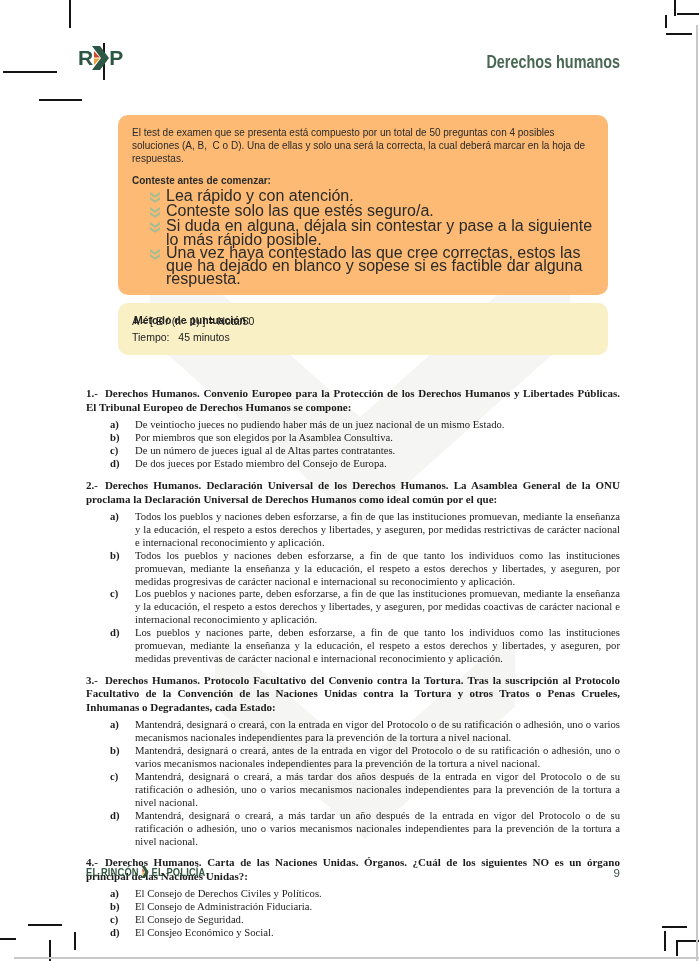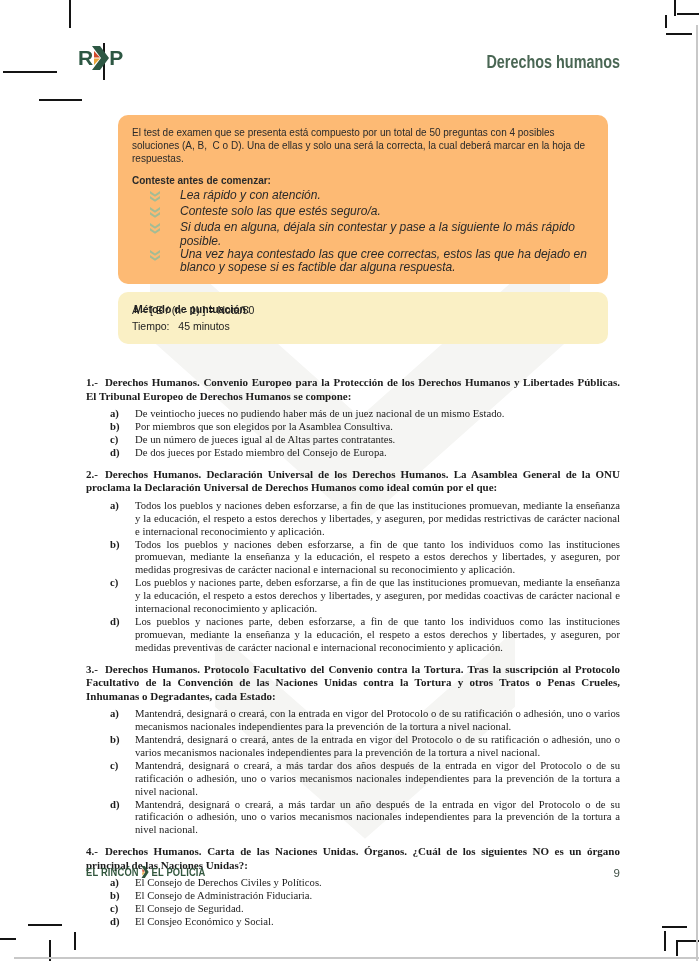--- a/index.html
+++ b/index.html
@@ -17,21 +17,21 @@
         color:#2d5743;font-weight:bold;font-size:21px;letter-spacing:-1px;}
   .logo svg{margin:0 -1px;}
   .title{position:absolute;right:0;top:6px;font-weight:bold;font-size:18px;color:#4a6754;
          transform:scaleX(0.8);transform-origin:100% 50%;white-space:nowrap;}
   main{position:absolute;left:86px;top:115px;width:534px;z-index:1;}
   .intro-box{box-sizing:border-box;margin-left:32px;width:490px;background:#fdba74;
              border-radius:10px;padding:11px 14px 10px 14px;color:#2a2a2a;}
   .intro-box p{margin:0;font-size:10px;line-height:13px;white-space:pre-wrap;}
   .advice{font-weight:bold;margin-top:9px !important;}
   .tips{margin-top:2px;}
-  .tip{display:flex;gap:20px;padding-left:18px;font-size:12px;line-height:13.2px;font-style:italic;}
+  .tip{display:flex;gap:6px;padding-left:18px;font-size:16px;line-height:13.2px;}
   .tip-icon{flex:0 0 10px;padding-top:2px;}
   .score-box{box-sizing:border-box;position:relative;margin-left:32px;margin-top:8px;width:490px;
              background:#faf0c5;border-radius:10px;padding:10px 14px;min-height:46px;color:#222;}
   .score-label{position:absolute;left:16px;top:11px;font-weight:bold;font-size:10.5px;}
   .score-center{font-size:10.5px;line-height:16px;}
   .score-time{white-space:pre-wrap;}
   .questions{margin-top:32px;font-family:"Liberation Serif",serif;color:#1c1c1c;}
   .question{margin-bottom:9px;}
   .q-head{margin:0 0 4px 0;font-weight:bold;font-size:11px;line-height:13.5px;text-align:justify;}
   .q-num{margin-right:7px;}

